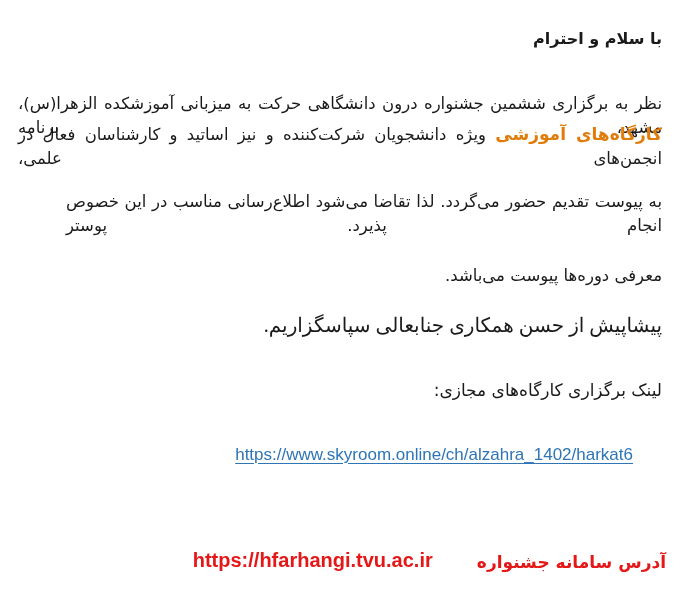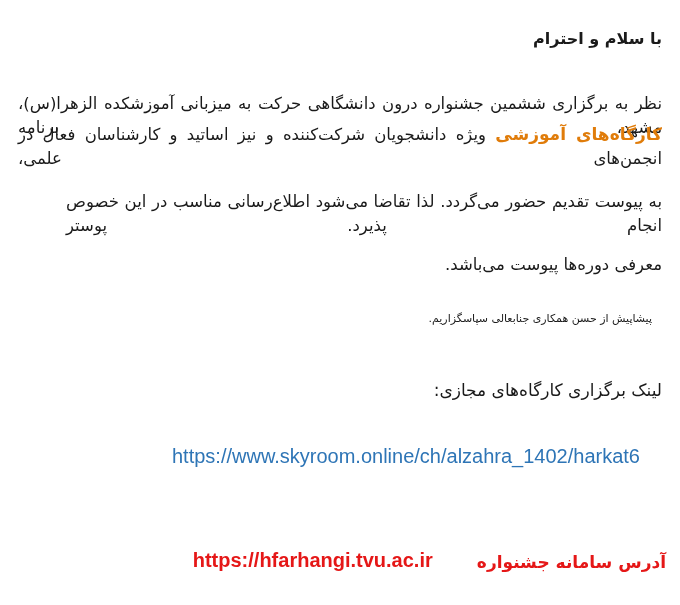--- a/index.html
+++ b/index.html
@@ -31,40 +31,41 @@
     font-size:16.5px;
     line-height:1.45;
     text-align:justify;
     text-align-last:justify;
     text-justify:inter-word;
     white-space:nowrap-off;
   }
   .line1{ top:76px;margin-top:16px; }
   .line2{ top:122px; }
   .line3{ top:190px;margin-left:48px; }
-  .line4{ top:253px; right:18px; left:auto; text-align:left; text-align-last:right; }
+  .line4{ top:264px; right:18px; left:auto; text-align:left; text-align-last:right; }
   .highlight{
     color:var(--highlight);
     font-weight:bold;
     font-size:17px;
   }
   .thanks{
-    top:311px; right:28px;
-    font-size:11px; line-height:1.45;
+    top:311px; right:18px;
+    font-size:20px; line-height:1.45;font-family:Liberation Serif, serif;
   }
   .link-label{
     top:378px; right:18px;
     font-size:17px; line-height:1.45;
   }
   .skyroom-link{
-    top:445px; right:40px;
+    top:445px; right:47px;
     direction:ltr;
     font-family:"Liberation Sans", sans-serif;
-    font-size:20px;
+    font-size:17px;
     color:var(--link);
+    text-decoration:underline;
     text-underline-offset:3px;
     cursor:pointer;
   }
   .footer{
     top:549px; right:14px;
     white-space:nowrap;
     color:var(--red);
   }
   .footer-label{
     font-size:17px;

